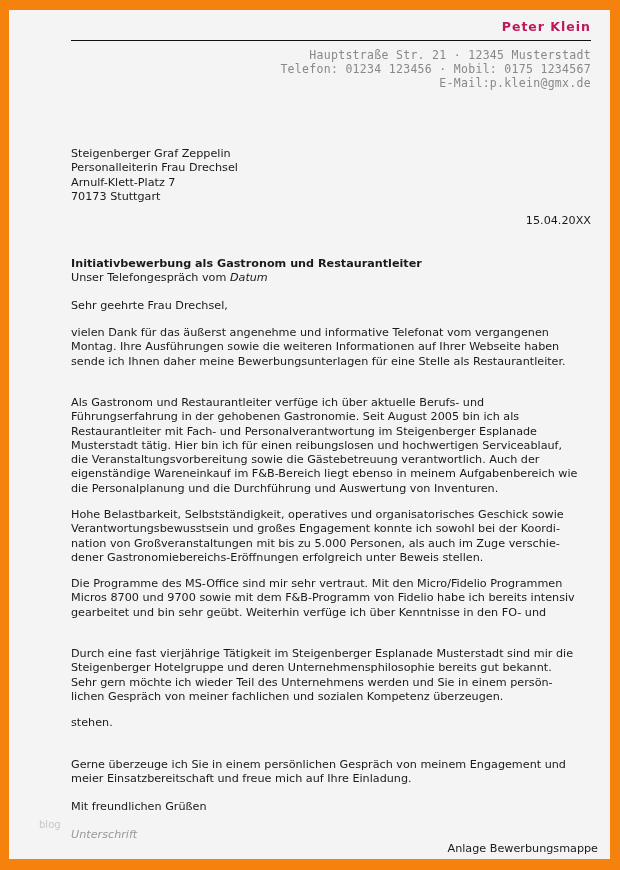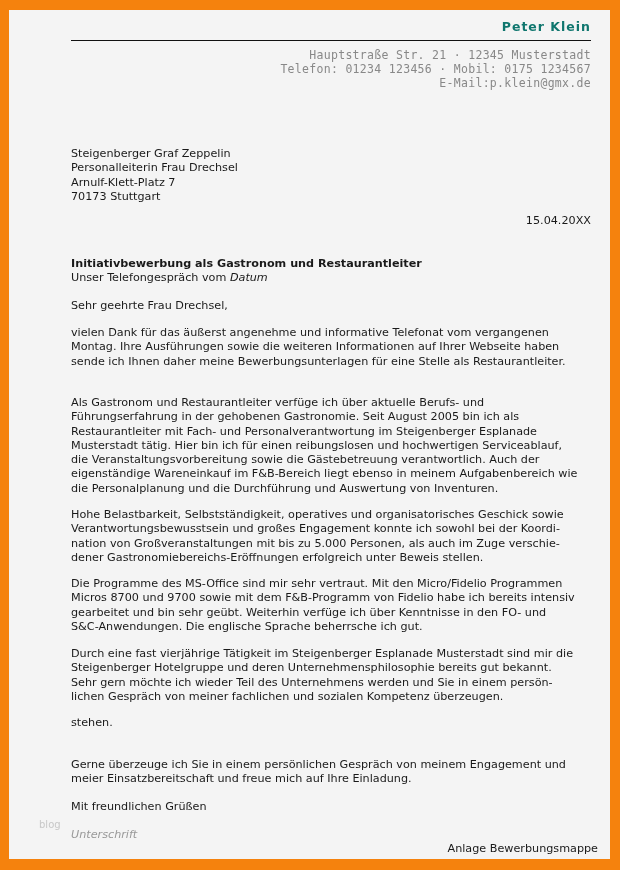--- a/index.html
+++ b/index.html
@@ -7,21 +7,21 @@
     width: 620px; height: 870px; overflow: hidden;
     background: #f5820d;
     font-family: "DejaVu Sans", sans-serif;
   }
   .page {
     position: absolute; left: 9px; top: 10px; width: 601px; height: 849px;
     background: #f4f4f4;
   }
   .abs { position: absolute; }
   .name {
-    right: 19px; top: 9px; font-size: 12.5px; font-weight: bold; letter-spacing: 1px; color: #0f766e;
+    right: 19px; top: 9px; font-size: 12.5px; font-weight: bold; letter-spacing: 1px; color: #be185d;
   }
   .rule { left: 62px; right: 19px; top: 30px; height: 1px; background: #111; }
   .contact {
     right: 19px; top: 38px; text-align: right; font-family: "DejaVu Sans Mono", monospace;
     font-size: 11.5px; line-height: 14px; color: #888; letter-spacing: 0.3px;
   }
   .body-text { font-size: 11.2px; line-height: 14.3px; color: #1a1a1a; }
   .recipient { left: 62px; top: 137px; }
   .date { right: 19px; top: 204px; }
   .subject { left: 62px; top: 247px; }
@@ -80,21 +80,20 @@
     <div>Hohe Belastbarkeit, Selbstständigkeit, operatives und organisatorisches Geschick sowie</div>
       <div>Verantwortungsbewusstsein und großes Engagement konnte ich sowohl bei der Koordi-</div>
       <div>nation von Großveranstaltungen mit bis zu 5.000 Personen, als auch im Zuge verschie-</div>
       <div>dener Gastronomiebereichs-Eröffnungen erfolgreich unter Beweis stellen.</div>
   </div>
 
   <div class="abs body-text para" style="top:567px">
     <div>Die Programme des MS-Office sind mir sehr vertraut. Mit den Micro/Fidelio Programmen</div>
       <div>Micros 8700 und 9700 sowie mit dem F&amp;B-Programm von Fidelio habe ich bereits intensiv</div>
       <div>gearbeitet und bin sehr geübt. Weiterhin verfüge ich über Kenntnisse in den FO- und</div>
-      <div>S&amp;C-Anwendungen. Die englische Sprache beherrsche ich gut.</div>
   </div>
 
   <div class="abs body-text para" style="top:637px">
     <div>Durch eine fast vierjährige Tätigkeit im Steigenberger Esplanade Musterstadt sind mir die</div>
       <div>Steigenberger Hotelgruppe und deren Unternehmensphilosophie bereits gut bekannt.</div>
       <div>Sehr gern möchte ich wieder Teil des Unternehmens werden und Sie in einem persön-</div>
       <div>lichen Gespräch von meiner fachlichen und sozialen Kompetenz überzeugen.</div>
   </div>
 
   <div class="abs body-text para" style="top:706px">

